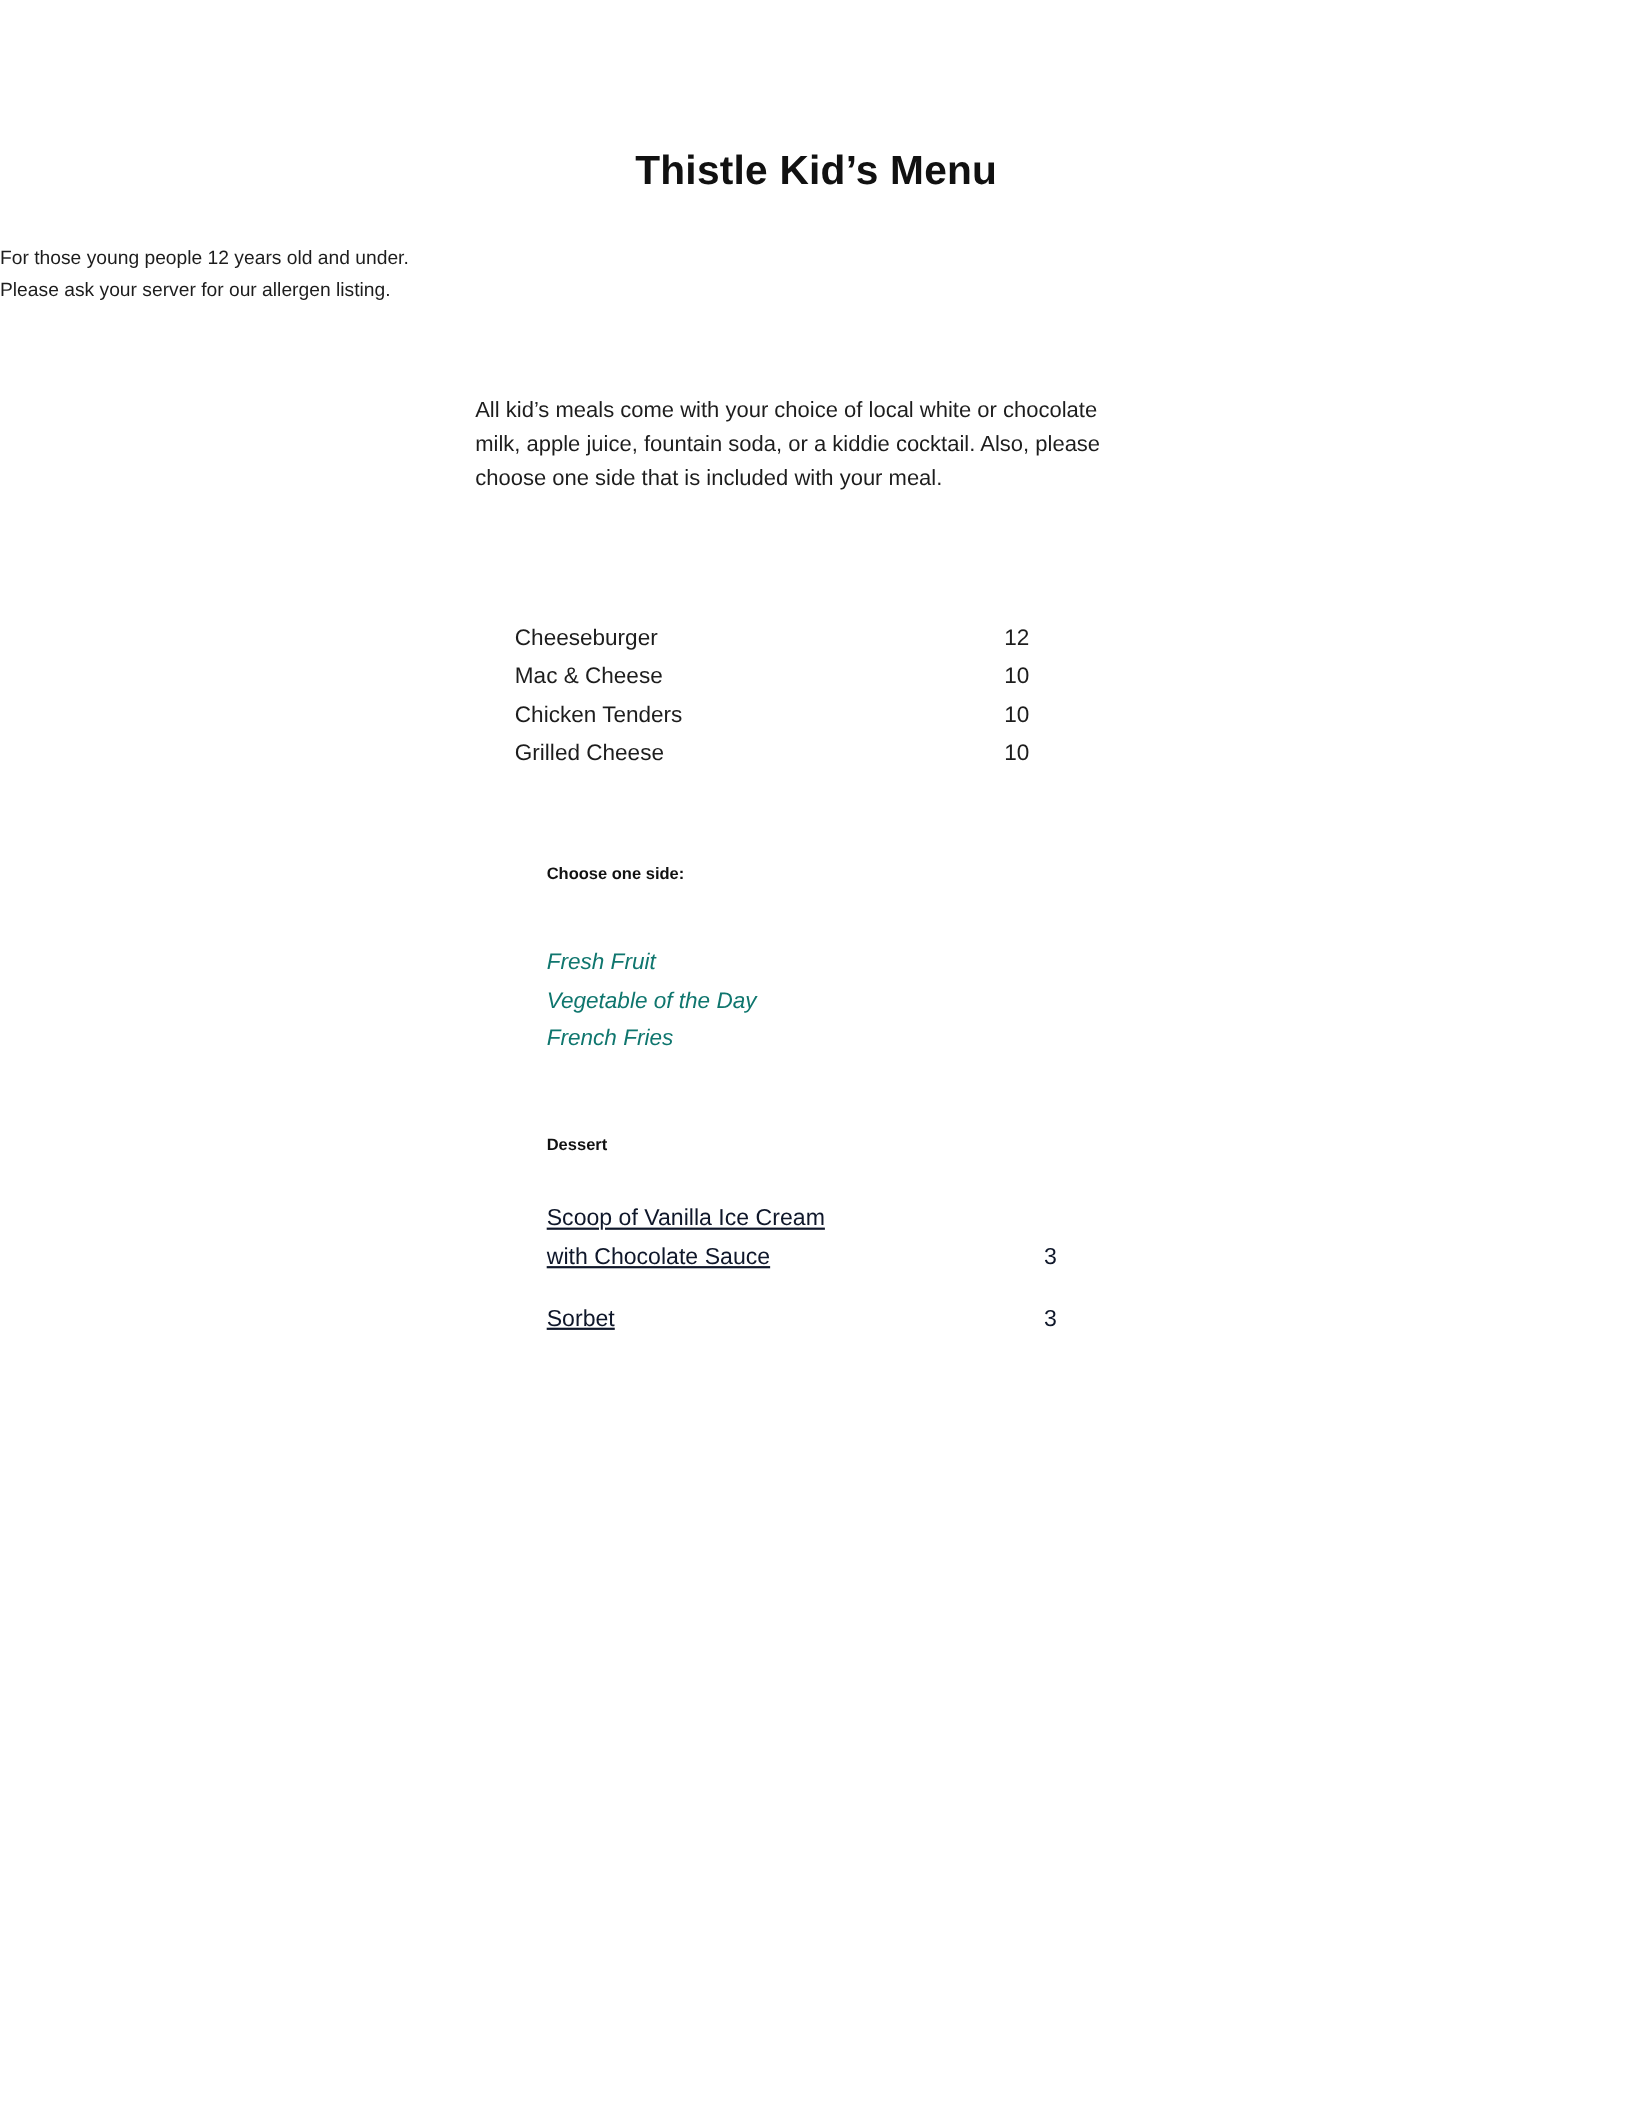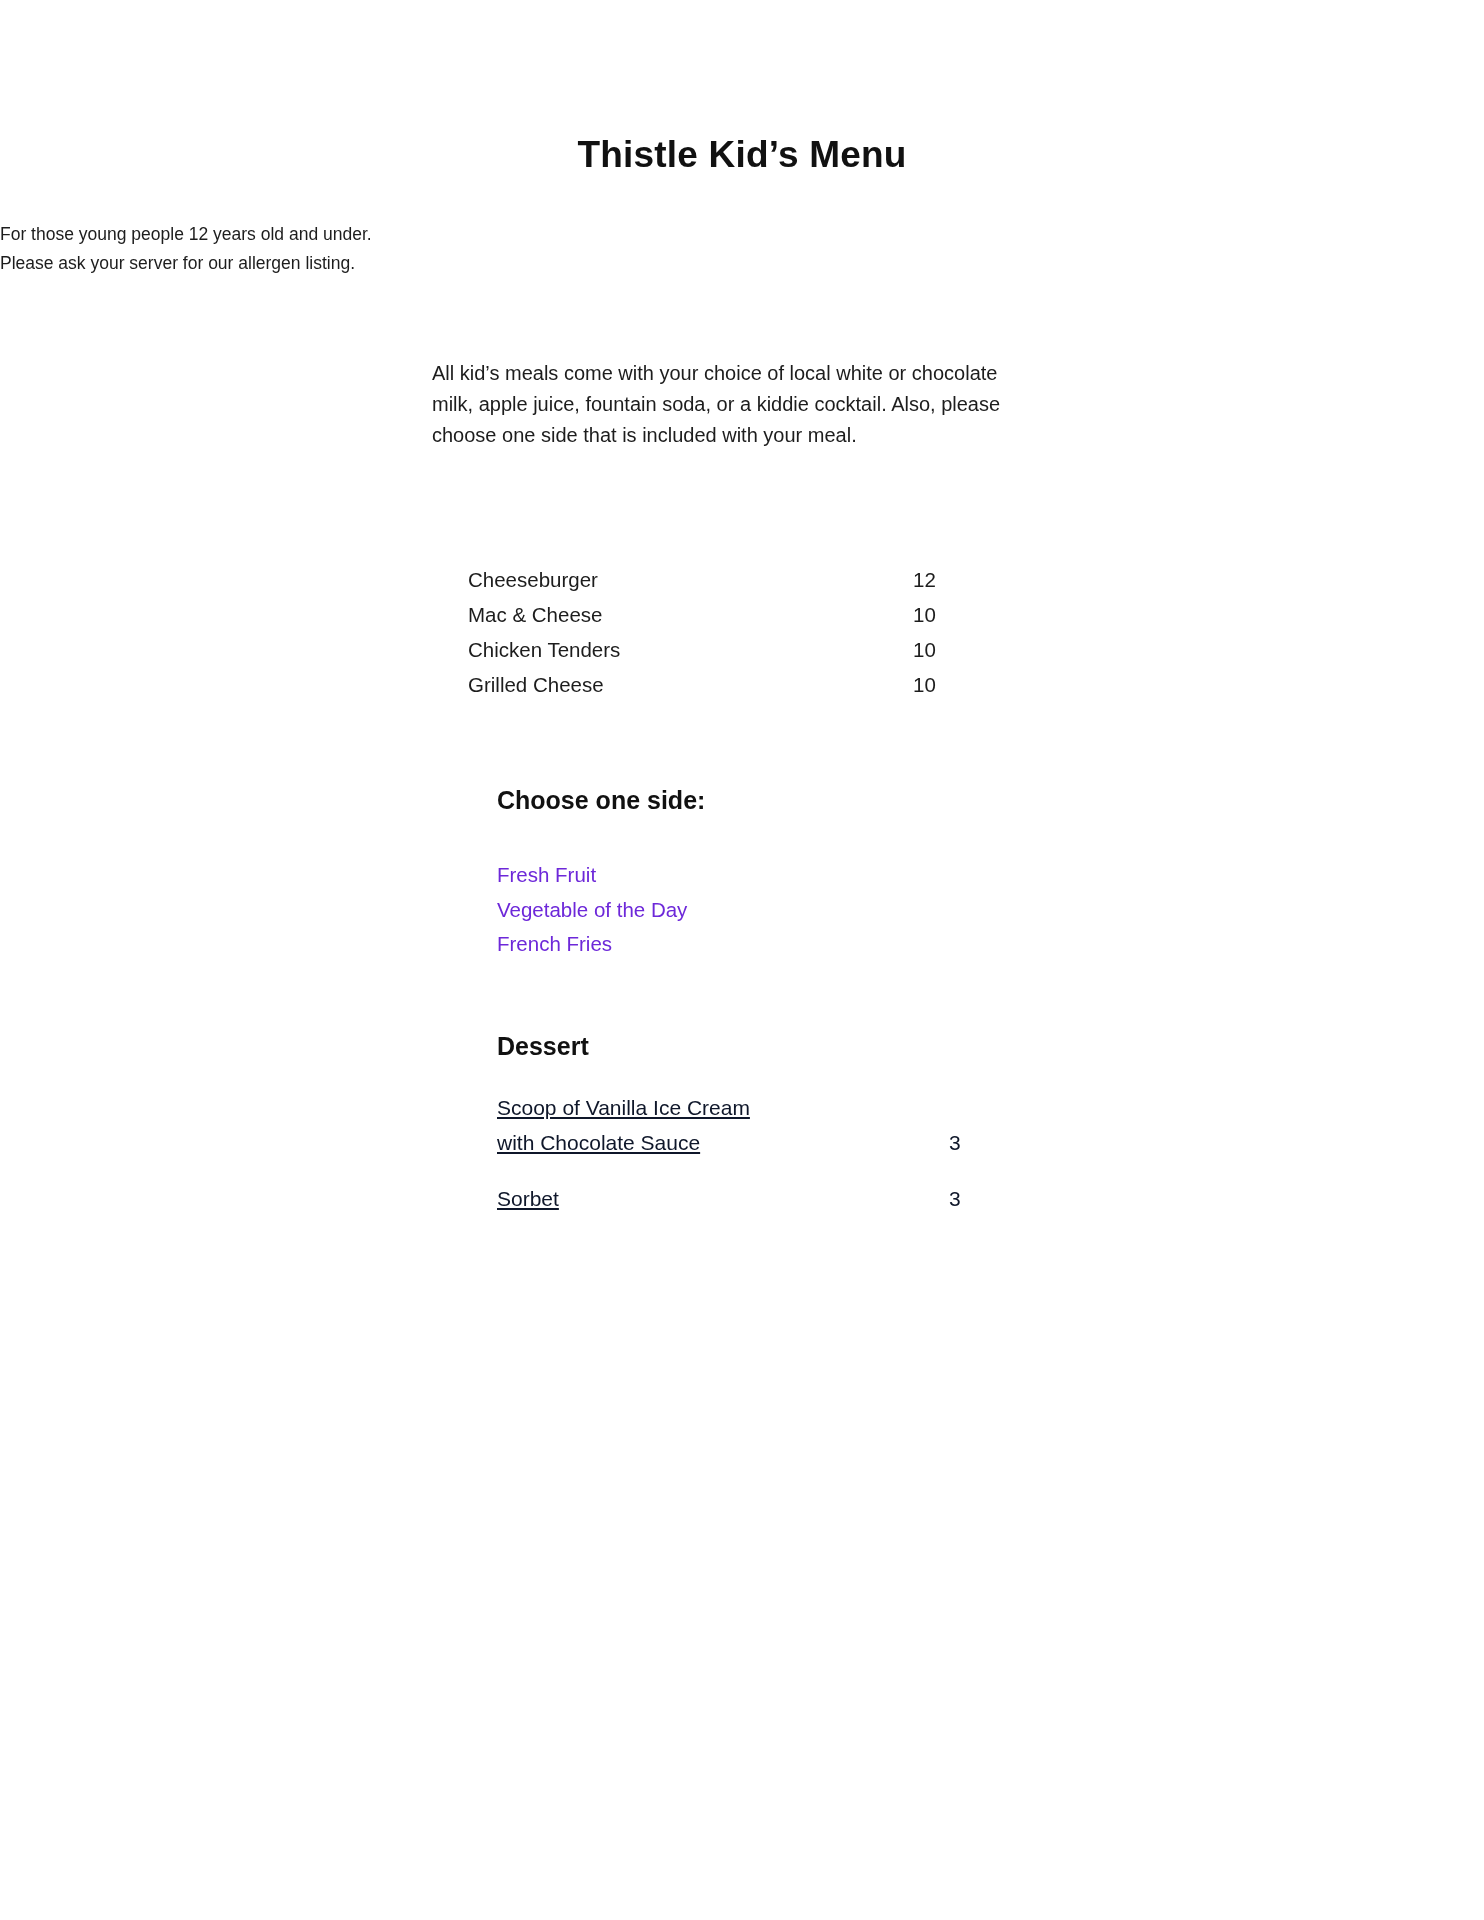--- a/index.html
+++ b/index.html
@@ -78,36 +78,37 @@
   }
   .menu-row .price {
     position: absolute;
     left: 445px;
     top: 0;
     text-align: left;
   }
 
   .section-heading {
     position: absolute;
-    font-size: 25px;
+    font-size: 15px;
     font-weight: 700;
     color: #111111;
   }
   #sides-heading { left: 497px; top: 786px; }
   #dessert-heading { left: 497px; top: 1032px; }
 
   .sides-list {
     position: absolute;
     left: 497px;
     top: 858px;
   }
   .sides-list .side-item {
     font-size: 20.5px;
     line-height: 34.5px;
-    color: #6d28d9;
+    color: #0f766e;
+    font-style: italic;
   }
 
   .dessert-list {
     position: absolute;
     left: 497px;
     top: 1090px;
     width: 500px;
   }
   .dessert-item {
     position: relative;

